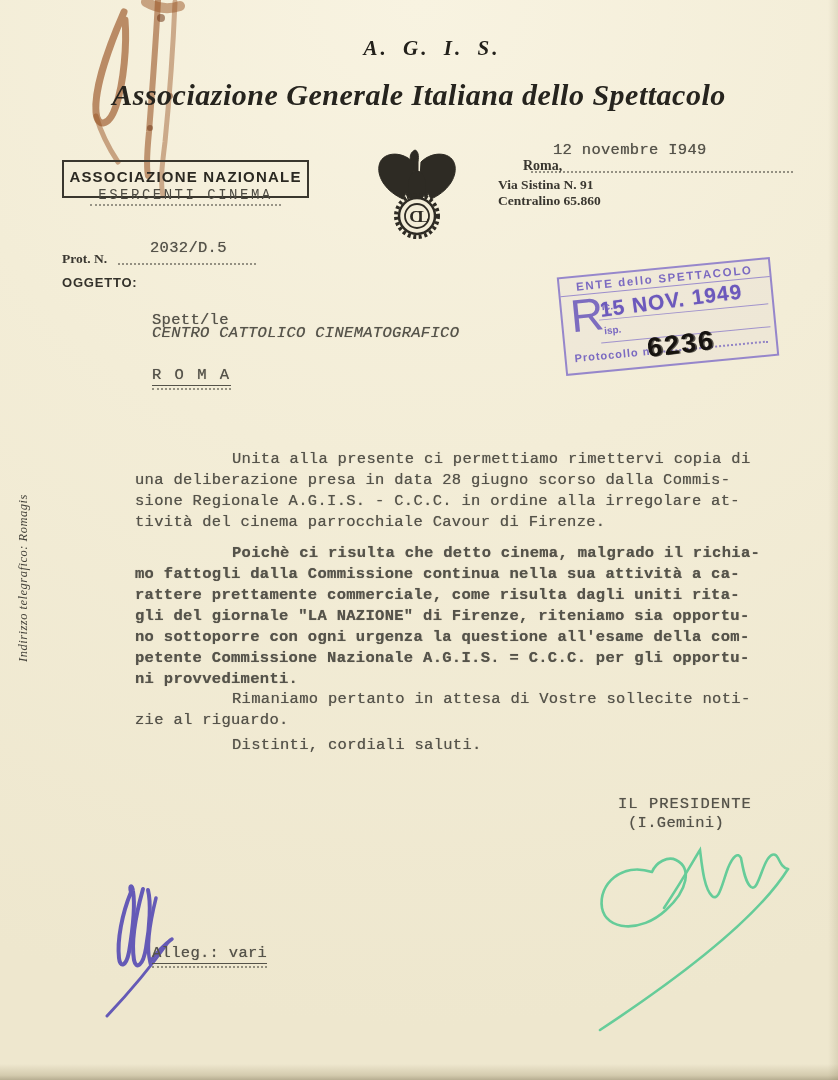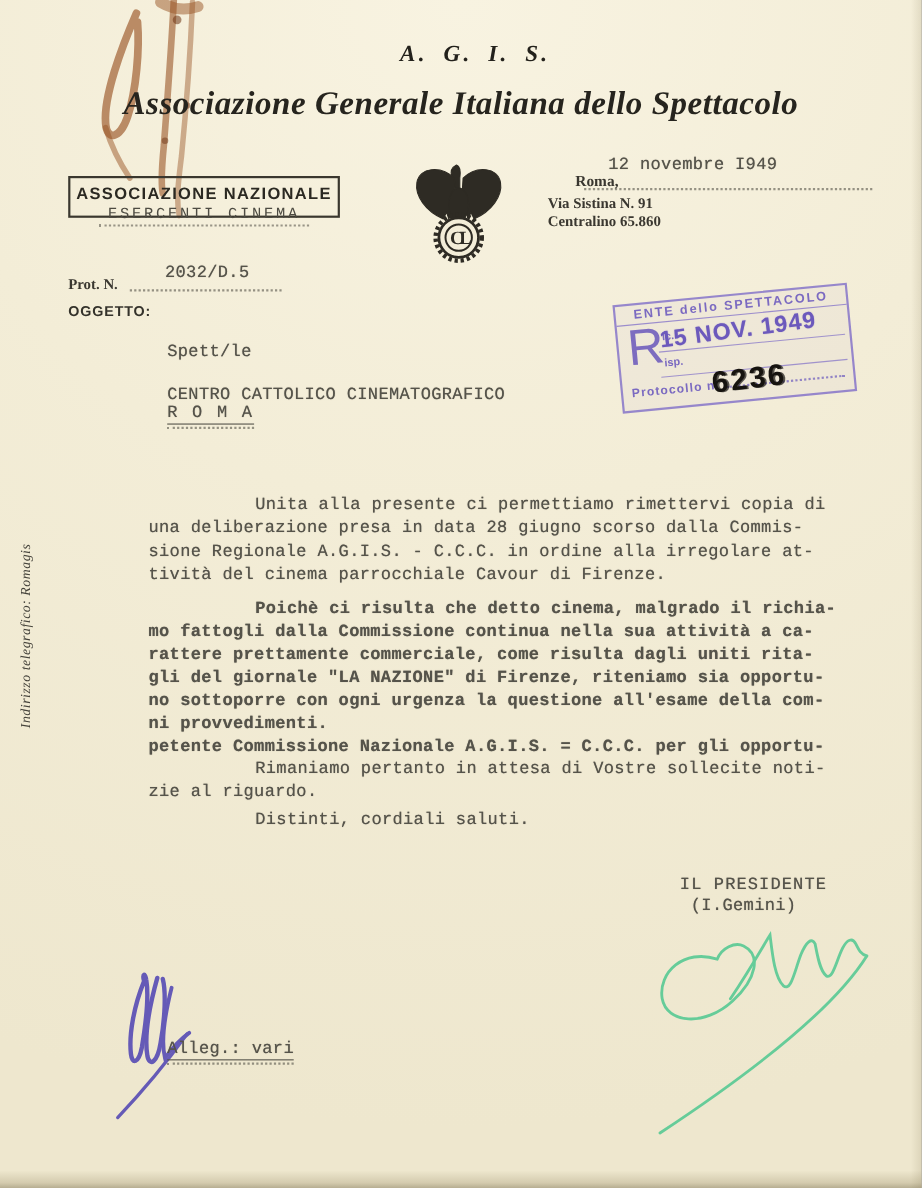--- a/index.html
+++ b/index.html
@@ -32,21 +32,21 @@
   .prot-dotted{position:absolute;left:118px;top:263px;width:138px;border-bottom:2px dotted rgba(70,68,58,.55);}
   .subject-label{position:absolute;left:62px;top:275px;font:bold 13px "Liberation Sans",sans-serif;
     letter-spacing:.8px;color:#34322b;}
 
   
   .tw{font-family:"Liberation Mono","DejaVu Sans Mono",monospace;font-size:15.5px;color:#55534a;
     letter-spacing:.3px;text-shadow:0 0 .7px rgba(85,83,74,.75);}
   .typed-date{position:absolute;left:553px;top:141px;}
   .prot-num{position:absolute;left:150px;top:239px;}
   .recipient-sal{position:absolute;left:152px;top:311px;}
-  .recipient-name{position:absolute;left:152px;top:350px;}
+  .recipient-name{position:absolute;left:152px;top:324px;font-style:italic;}
   .recipient-city{position:absolute;left:152px;top:366px;letter-spacing:2px;}
   .ul-double{position:relative;border-bottom:1.5px solid #55534a;padding-bottom:1px;display:inline-block;}
   .ul-double::after{content:"";position:absolute;left:0;right:0;bottom:-5px;border-top:2px dotted rgba(85,83,74,.6);}
 
   .para{position:absolute;left:135px;width:620px;}
   .ln{white-space:pre;line-height:21px;height:21px;}
   .indent{padding-left:97px;}
   #p1{top:449px;} #p2{top:543px;font-weight:bold;} #p3{top:689px;}
   .closing{position:absolute;left:232px;top:736px;}
 
@@ -161,22 +161,22 @@
     <div class="ln">una deliberazione presa in data 28 giugno scorso dalla Commis-</div>
     <div class="ln">sione Regionale A.G.I.S. - C.C.C. in ordine alla irregolare at-</div>
     <div class="ln">tività del cinema parrocchiale Cavour di Firenze.</div>
   </div>
   <div class="para tw" id="p2">
     <div class="ln indent">Poichè ci risulta che detto cinema, malgrado il richia-</div>
     <div class="ln">mo fattogli dalla Commissione continua nella sua attività a ca-</div>
     <div class="ln">rattere prettamente commerciale, come risulta dagli uniti rita-</div>
     <div class="ln">gli del giornale "LA NAZIONE" di Firenze, riteniamo sia opportu-</div>
     <div class="ln">no sottoporre con ogni urgenza la questione all'esame della com-</div>
+    <div class="ln">petente Commissione Nazionale A.G.I.S. = C.C.C. per gli opportu-</div>
     <div class="ln">ni provvedimenti.</div>
-    <div class="ln">petente Commissione Nazionale A.G.I.S. = C.C.C. per gli opportu-</div>
   </div>
   <div class="para tw" id="p3">
     <div class="ln indent">Rimaniamo pertanto in attesa di Vostre sollecite noti-</div>
     <div class="ln">zie al riguardo.</div>
   </div>
   <div class="tw closing">Distinti, cordiali saluti.</div>
 
   <div class="sig-block tw">
     <div class="sig-role">IL PRESIDENTE</div>
     <div class="sig-name">(I.Gemini)</div>

